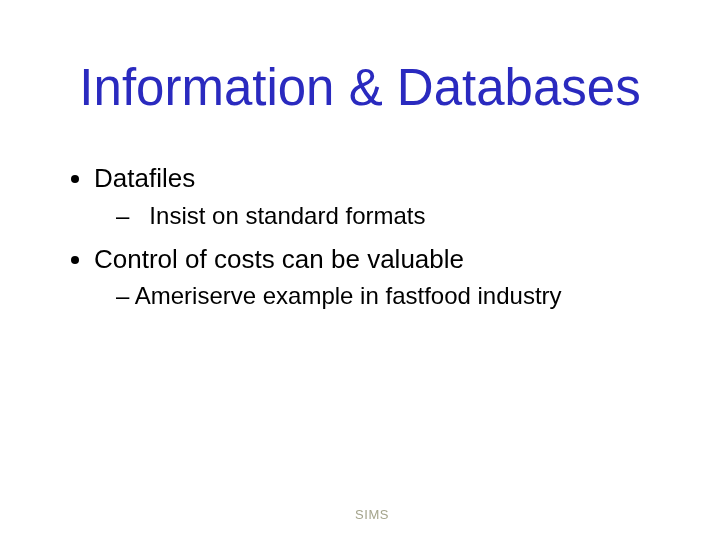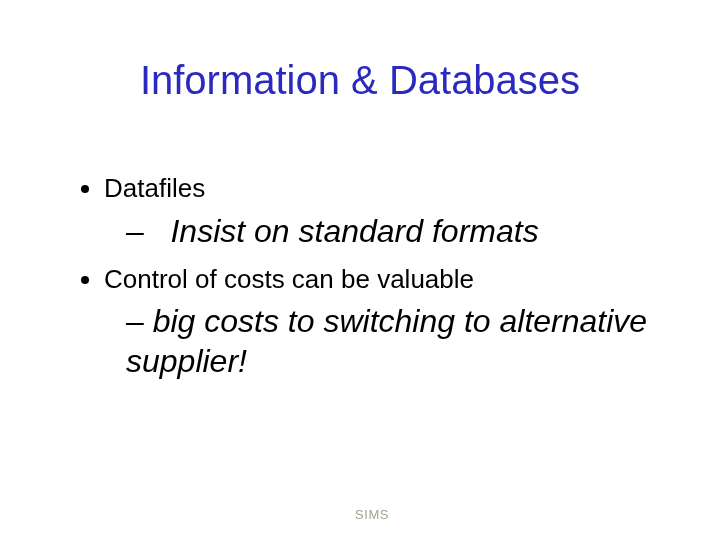--- a/index.html
+++ b/index.html
@@ -18,46 +18,45 @@
     height: 540px;
     position: relative;
     box-sizing: border-box;
   }
   .title {
     position: absolute;
     top: 58px;
     left: 0;
     width: 100%;
     text-align: center;
-    font-size: 40px;
+    font-size: 51px;
     color: #2a2abf;
     font-weight: 400;
   }
   .content {
     position: absolute;
     top: 162px;
     left: 72px;
     right: 60px;
     font-size: 26px;
     line-height: 1.25;
   }
   ul.level1 {
     list-style: disc;
-    margin: 10px;
+    margin: 0;
     padding-left: 22px;
   }
   ul.level1 > li {
     margin-bottom: 6px;
   }
   ul.level2 {
     list-style: none;
     margin: 6px 0 12px 0;
     padding-left: 22px;
-    font-size: 32px;
-    font-style: italic;
+    font-size: 24px;
   }
   ul.level2 > li {
     margin-bottom: 2px;
   }
   ul.level2 > li::before {
     content: "– ";
   }
   .level2.indent-extra > li::before {
     content: "–   ";
     white-space: pre;
@@ -85,20 +84,20 @@
     <ul class="level1">
       <li>
         <span>Datafiles</span>
         <ul class="level2 indent-extra">
           <li><span>Insist on standard formats</span></li>
         </ul>
       </li>
       <li>
         <span>Control of costs can be valuable</span>
         <ul class="level2">
-          <li><span>big costs to switching to alternative supplier!</span></li>
+          <li><span>Ameriserve example in fastfood industry</span></li>
         </ul>
       </li>
     </ul>
   </div>
 
   <div class="footer">SIMS</div>
 </div>
 
 </body></html>

